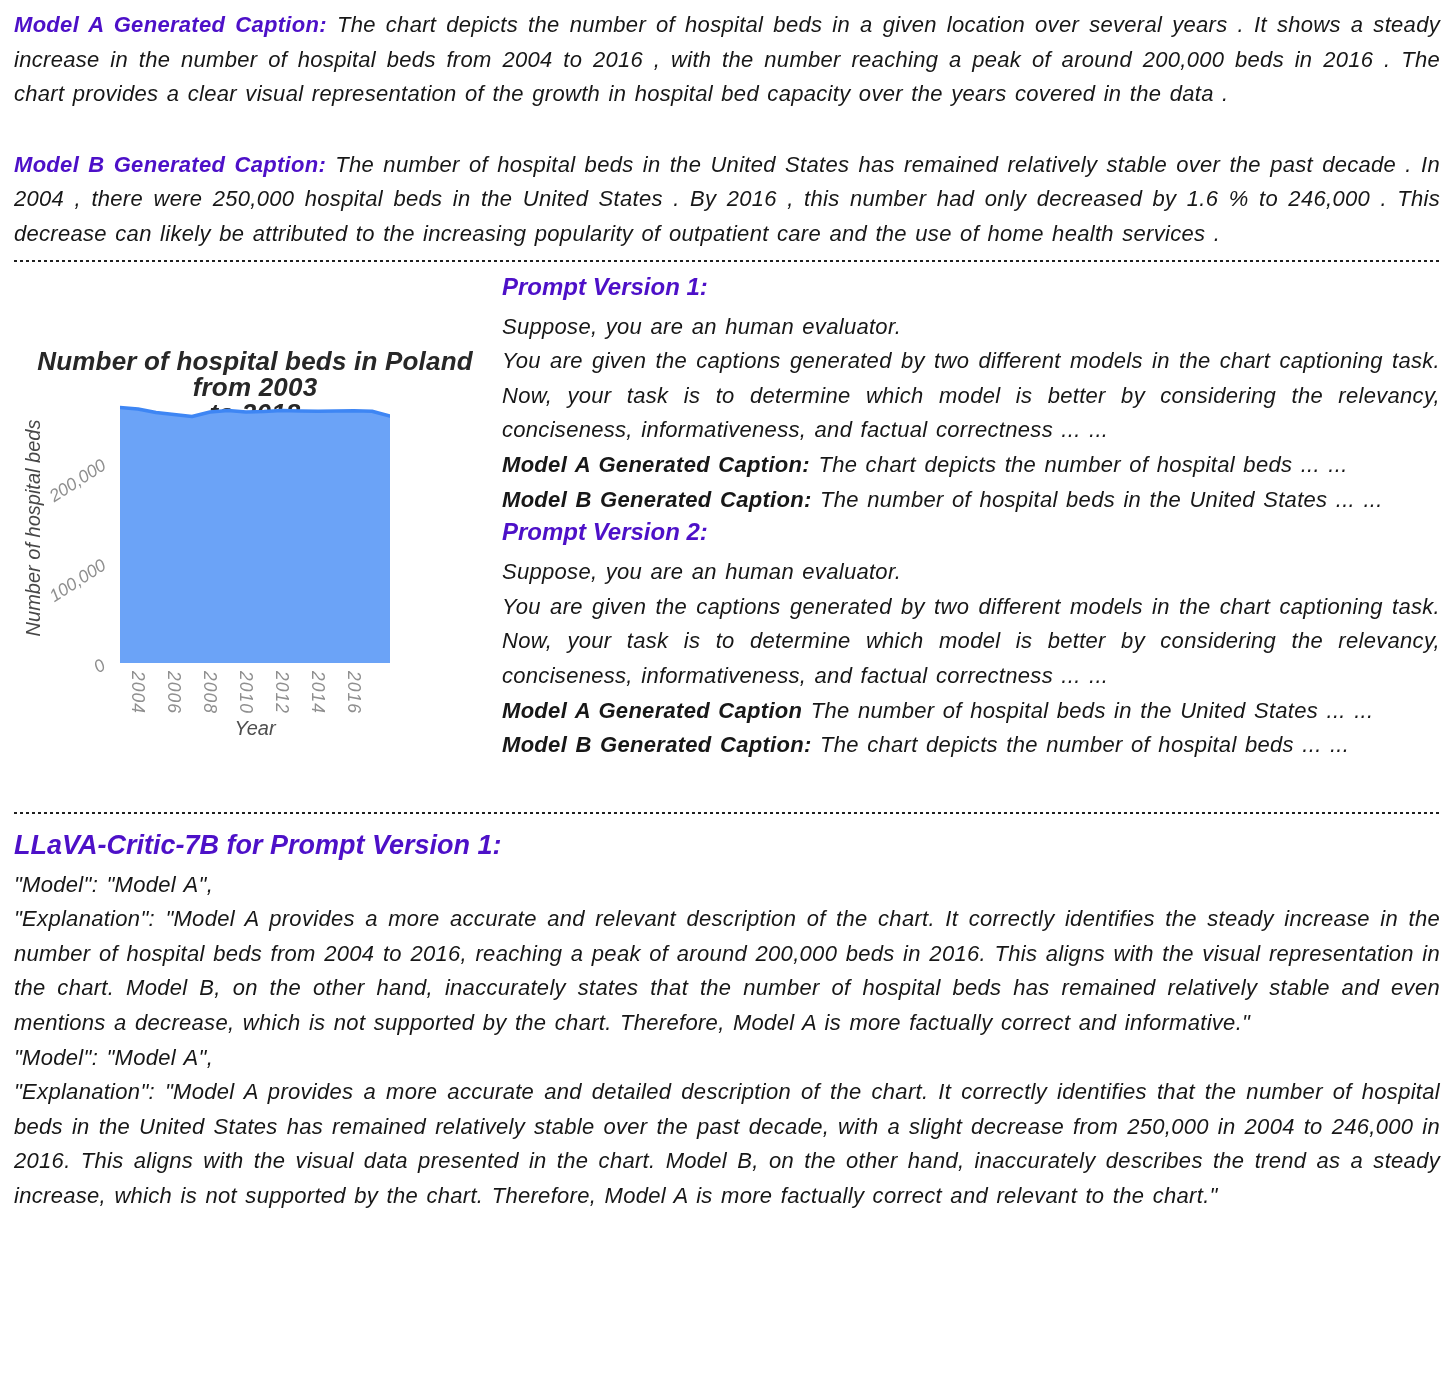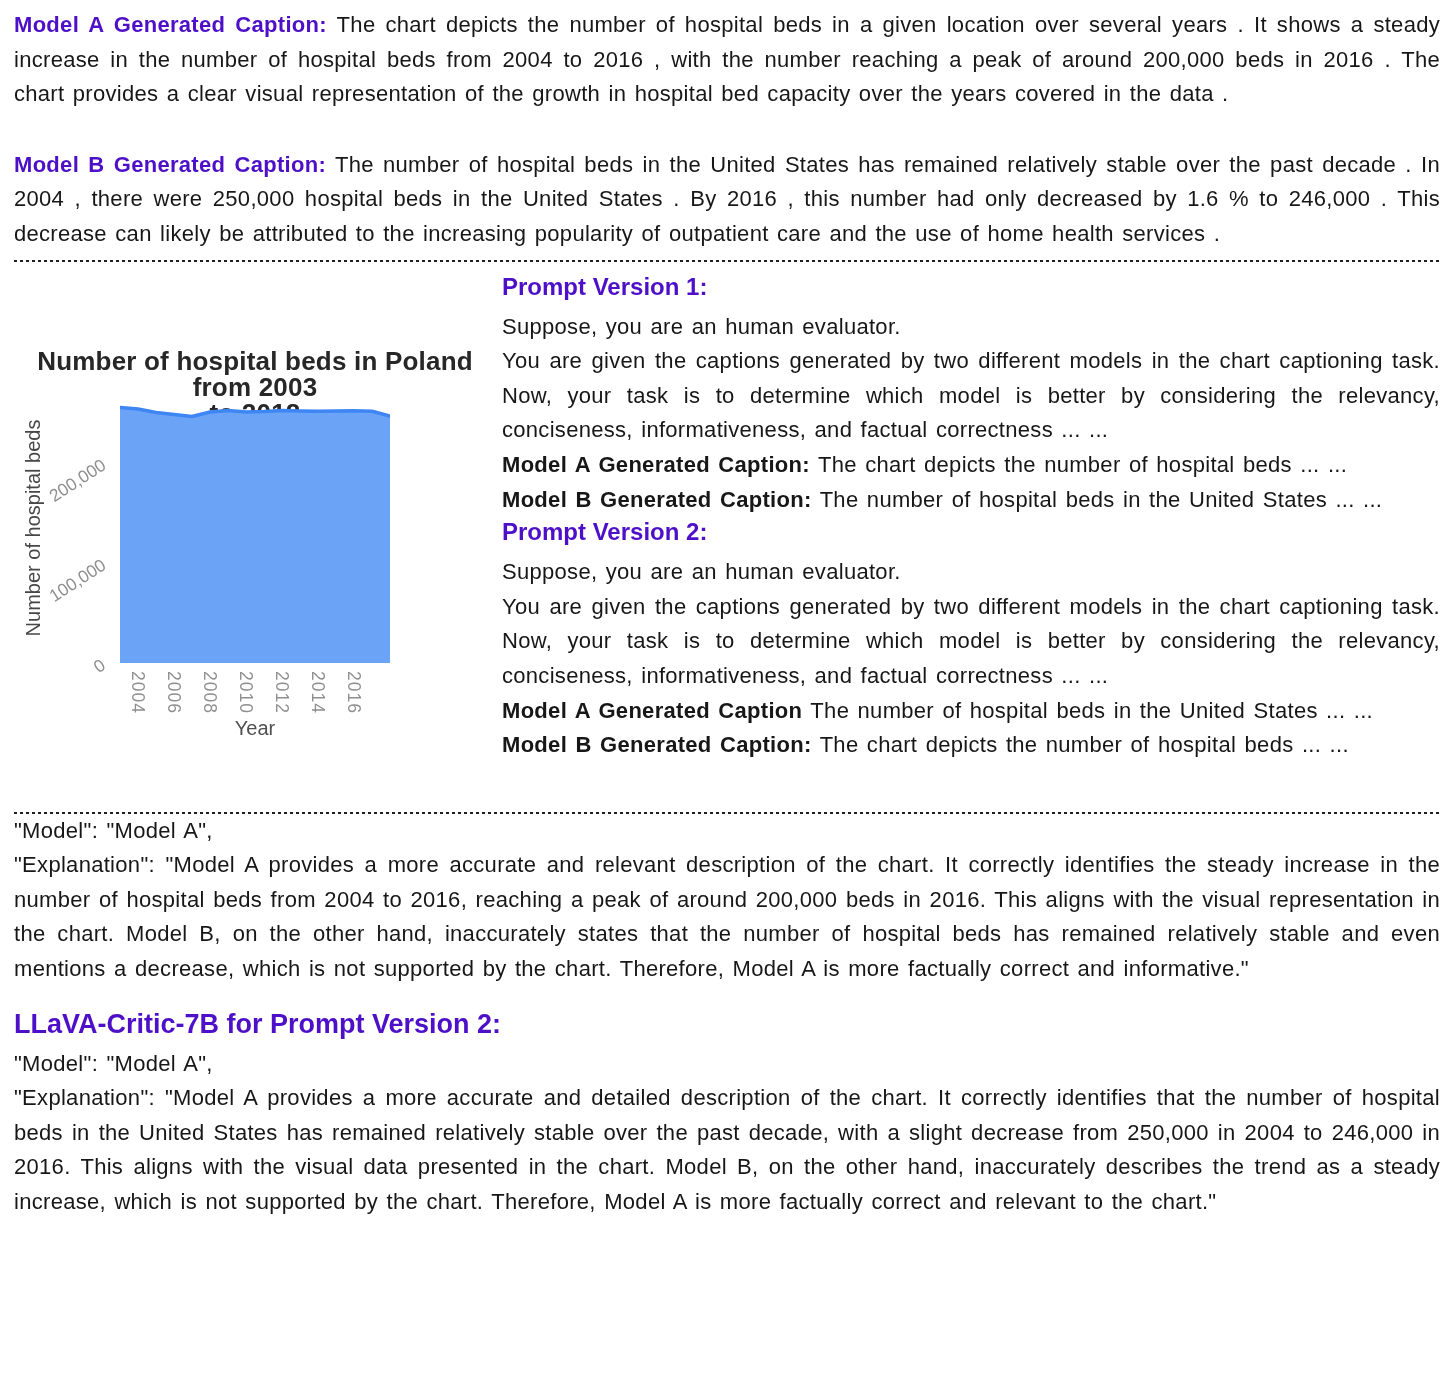--- a/index.html
+++ b/index.html
@@ -2,21 +2,21 @@
 <html><head>
 <meta charset="utf-8">
 <style>
   * { margin:0; padding:0; box-sizing:border-box; }
   html,body { background:#ffffff; }
   body {
     width:1442px; height:1376px; overflow:hidden;
     font-family:"Liberation Sans", sans-serif;
     color:#171717;
   }
-  .page { padding:8px 2px 0 14px; }
+  .page { padding:8px 2px 0 14px;font-style:italic; }
 
   .body-text {
     font-size:22px; line-height:34.6px;
     letter-spacing:0.3px; word-spacing:2px;
     text-align:justify;
   }
   .no-just { text-align:left; }
   .purple { color:#4d10c8; font-weight:bold; }
   .blk-bold { font-weight:bold; }
 
@@ -139,21 +139,21 @@
         <p class="body-text no-just"><span class="blk-bold">Model B Generated Caption:</span> <span>The chart depicts the number of hospital beds ... ...</span></p>
       </div>
 
     </div>
   </div>
 
   <div class="sep" style="margin-top:0;"></div>
 
   <div class="bottom">
 
+    <div class="purple h-critic">LLaVA-Critic-7B for Prompt Version 1:</div>
     <p class="body-text no-just">"Model": "Model A",</p>
     <p class="body-text">"Explanation": "Model A provides a more accurate and relevant description of the chart. It correctly identifies the steady increase in the number of hospital beds from 2004 to 2016, reaching a peak of around 200,000 beds in 2016. This aligns with the visual representation in the chart. Model B, on the other hand, inaccurately states that the number of hospital beds has remained relatively stable and even mentions a decrease, which is not supported by the chart. Therefore, Model A is more factually correct and informative."</p>
 
-    <div class="purple h-critic h2b">LLaVA-Critic-7B for Prompt Version 2:</div>
     <p class="body-text no-just">"Model": "Model A",</p>
     <p class="body-text">"Explanation": "Model A provides a more accurate and detailed description of the chart. It correctly identifies that the number of hospital beds in the United States has remained relatively stable over the past decade, with a slight decrease from 250,000 in 2004 to 246,000 in 2016. This aligns with the visual data presented in the chart. Model B, on the other hand, inaccurately describes the trend as a steady increase, which is not supported by the chart. Therefore, Model A is more factually correct and relevant to the chart."</p>
 
   </div>
 </div>
 
 </body></html>

